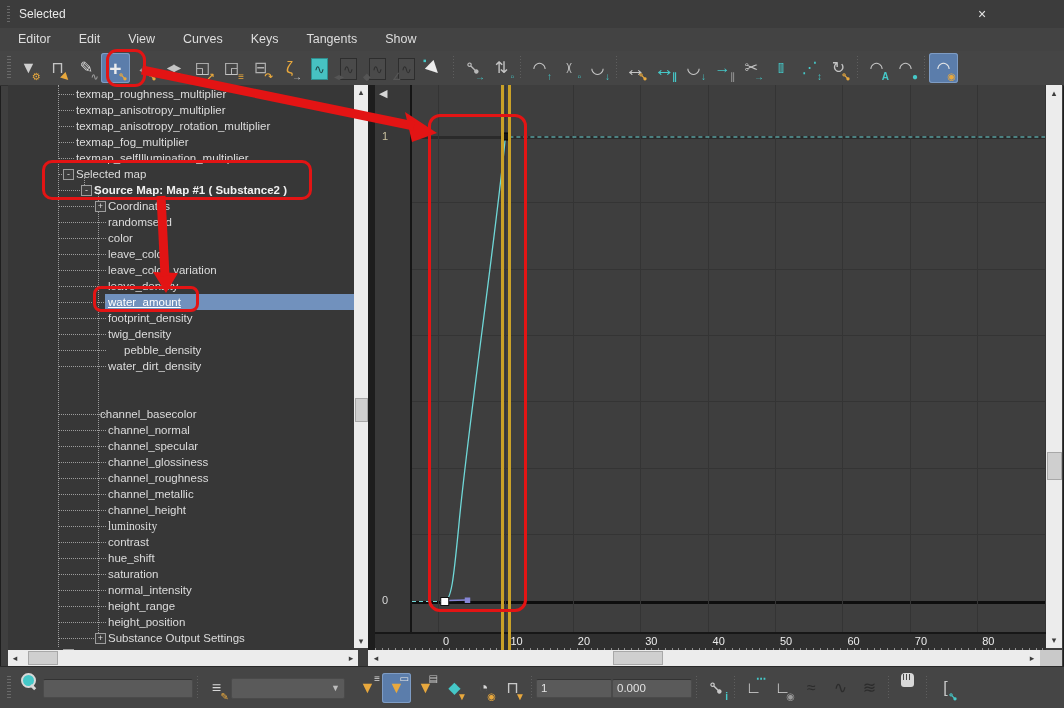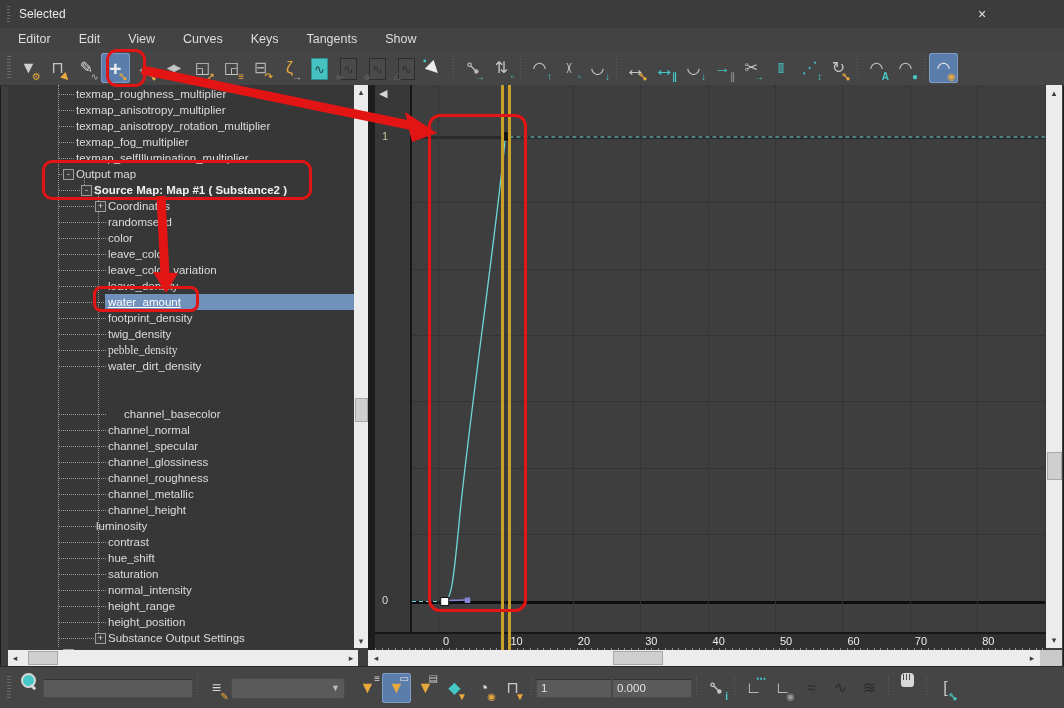--- a/index.html
+++ b/index.html
@@ -264,21 +264,21 @@
         <span class="dots" style="left: 50px; width: 16px;"></span>
         <span class="lbl" style="left: 68px;">texmap_fog_multiplier</span>
       </div>
       <div class="tree-row" style="top: 65px;">
         <span class="dots" style="left: 50px; width: 16px;"></span>
         <span class="lbl" style="left: 68px;">texmap_selfIllumination_multiplier</span>
       </div>
       <div class="tree-row" style="top: 81px;">
         <span class="dots" style="left: 50px; width: 4px;"></span>
         <span class="expander" style="left: 55px;">-</span>
-        <span class="lbl" style="left: 68px;">Output map</span>
+        <span class="lbl" style="left: 68px;">Selected map</span>
       </div>
       <div class="tree-row bold" style="top: 97px;">
         <span class="dots" style="left: 50px; width: 22px;"></span>
         <span class="expander" style="left: 73px;">-</span>
         <span class="lbl" style="left: 86px;">Source Map: Map #1  ( Substance2 )</span>
       </div>
       <div class="tree-row" style="top: 113px;">
         <span class="dots" style="left: 50px; width: 36px;"></span>
         <span class="expander" style="left: 87px;">+</span>
         <span class="lbl" style="left: 100px;">Coordinates</span>
@@ -311,29 +311,29 @@
       <div class="tree-row" style="top: 225px;">
         <span class="dots" style="left: 50px; width: 48px;"></span>
         <span class="lbl" style="left: 100px;">footprint_density</span>
       </div>
       <div class="tree-row" style="top: 241px;">
         <span class="dots" style="left: 50px; width: 48px;"></span>
         <span class="lbl" style="left: 100px;">twig_density</span>
       </div>
       <div class="tree-row" style="top: 257px;">
         <span class="dots" style="left: 50px; width: 48px;"></span>
-        <span class="lbl" style="left: 100px; font-family: Liberation Serif, serif;">pebble_density</span>
+        <span class="lbl" style="left: 116px;">pebble_density</span>
       </div>
       <div class="tree-row" style="top: 273px;">
         <span class="dots" style="left: 50px; width: 48px;"></span>
         <span class="lbl" style="left: 100px;">water_dirt_density</span>
       </div>
       <div class="tree-row" style="top: 321px;">
         <span class="dots" style="left: 50px; width: 48px;"></span>
-        <span class="lbl" style="left: 116px;">channel_basecolor</span>
+        <span class="lbl" style="left: 92px;">channel_basecolor</span>
       </div>
       <div class="tree-row" style="top: 337px;">
         <span class="dots" style="left: 50px; width: 48px;"></span>
         <span class="lbl" style="left: 100px;">channel_normal</span>
       </div>
       <div class="tree-row" style="top: 353px;">
         <span class="dots" style="left: 50px; width: 48px;"></span>
         <span class="lbl" style="left: 100px;">channel_specular</span>
       </div>
       <div class="tree-row" style="top: 369px; text-decoration: underline;">
@@ -347,21 +347,21 @@
       <div class="tree-row" style="top: 401px;">
         <span class="dots" style="left: 50px; width: 48px;"></span>
         <span class="lbl" style="left: 100px;">channel_metallic</span>
       </div>
       <div class="tree-row" style="top: 417px;">
         <span class="dots" style="left: 50px; width: 48px;"></span>
         <span class="lbl" style="left: 100px; text-align: right;">channel_height</span>
       </div>
       <div class="tree-row" style="top: 433px;">
         <span class="dots" style="left: 50px; width: 48px;"></span>
-        <span class="lbl" style="left: 88px;">luminosity</span>
+        <span class="lbl" style="left: 100px; font-family: Liberation Serif, serif;">luminosity</span>
       </div>
       <div class="tree-row" style="top: 449px;">
         <span class="dots" style="left: 50px; width: 48px;"></span>
         <span class="lbl" style="left: 100px;">contrast</span>
       </div>
       <div class="tree-row" style="top: 465px;">
         <span class="dots" style="left: 50px; width: 48px;"></span>
         <span class="lbl" style="left: 100px;">hue_shift</span>
       </div>
       <div class="tree-row" style="top: 481px;">

